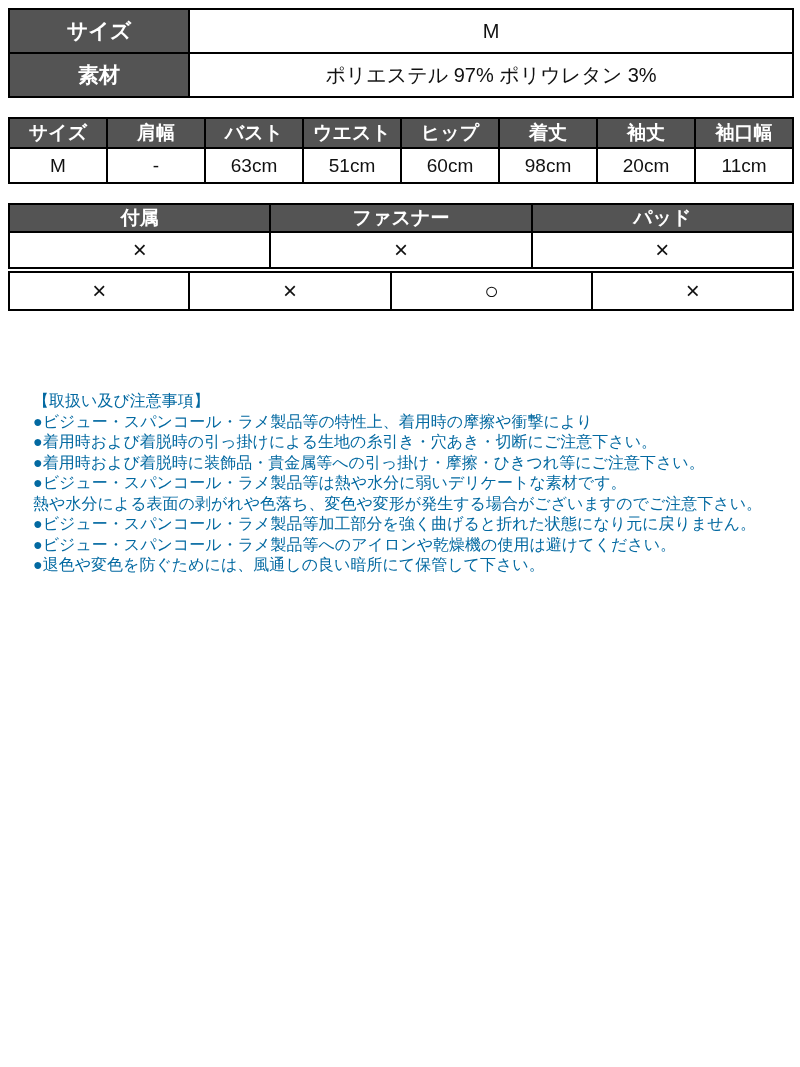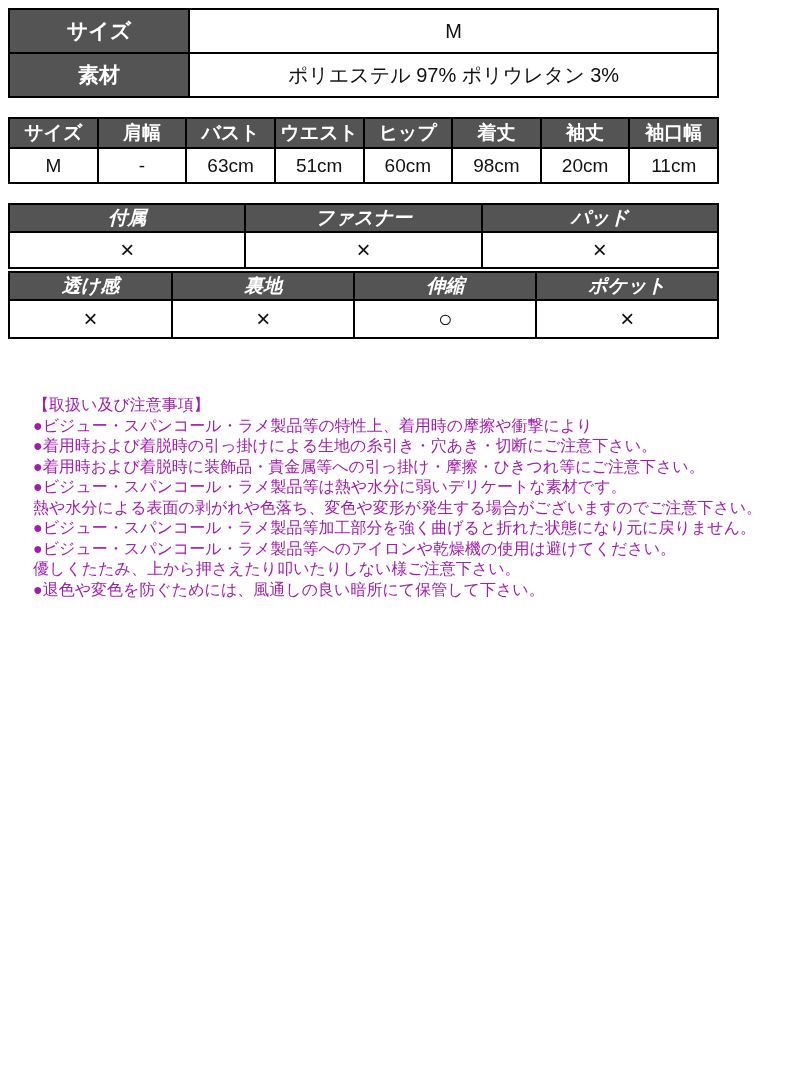--- a/index.html
+++ b/index.html
@@ -12,21 +12,21 @@
   html,body{margin:0;padding:0;}
   body{
     width:800px;height:1067px;
     background:#ffffff;
     font-family:"Liberation Sans","DejaVu Sans",sans-serif;
     color:var(--body-text);
   }
   .wrap{padding:8px 6px 0 8px;}
   table{
     border-collapse:collapse;
-    width:711px;
+    width:786px;
     table-layout:fixed;
   }
   th,td{
     border:2px solid var(--border);
     text-align:center;
     vertical-align:middle;
     padding:0 4px;
     overflow:hidden;
     white-space:nowrap;
   }
@@ -41,33 +41,33 @@
   .spec-table{margin-bottom:19px;}
   .spec-table th{width:180px;height:44px;font-size:21px;}
   .spec-table td{height:44px;font-size:20px;font-weight:normal;}
 
   
   .meas-table{margin-bottom:19px;}
   .meas-table th{height:30px;font-size:19px;}
   .meas-table td{height:35px;font-size:19px;}
 
   
-  .feat-table th{height:27px;font-size:19px;font-style:italic;}
+  .feat-table th{height:27px;font-size:19px;}
   .feat-table td{height:36px;font-size:22px;}
   .feat-table.row2{margin-top:2px;}
   .feat-table.row2 td{height:38px;}
   .feat-table .sym{font-size:24px;line-height:1;}
 
   
   .notes{
-    margin-top:56px;
+    margin-top:80px;
     padding-left:25px;
     font-size:16px;
     line-height:20.5px;
-    color:#a21caf;
+    color:#0369a1;
   }
   .notes .line{white-space:nowrap;}
 </style>
 </head>
 <body>
 
 <div class="wrap">
 
   <table class="spec-table">
     <colgroup>
@@ -127,41 +127,34 @@
     </table>
 
   <table class="feat-table row2">
     <colgroup>
         <col style="width:23%">
         <col style="width:25.7%">
         <col style="width:25.7%">
         <col>
       </colgroup>
     <tbody>
-        <tr>
-      <th>透け感</th>
-      <th>裏地</th>
-      <th>伸縮</th>
-      <th>ポケット</th>
-    </tr>
     <tr>
       <td class="sym">×</td>
       <td class="sym">×</td>
       <td class="sym">○</td>
       <td class="sym">×</td>
     </tr>
   </tbody>
     </table>
 
   <div class="notes">
     <div class="line">【取扱い及び注意事項】</div>
     <div class="line">●ビジュー・スパンコール・ラメ製品等の特性上、着用時の摩擦や衝撃により</div>
     <div class="line">●着用時および着脱時の引っ掛けによる生地の糸引き・穴あき・切断にご注意下さい。</div>
     <div class="line">●着用時および着脱時に装飾品・貴金属等への引っ掛け・摩擦・ひきつれ等にご注意下さい。</div>
     <div class="line">●ビジュー・スパンコール・ラメ製品等は熱や水分に弱いデリケートな素材です。</div>
     <div class="line">熱や水分による表面の剥がれや色落ち、変色や変形が発生する場合がございますのでご注意下さい。</div>
     <div class="line">●ビジュー・スパンコール・ラメ製品等加工部分を強く曲げると折れた状態になり元に戻りません。</div>
     <div class="line">●ビジュー・スパンコール・ラメ製品等へのアイロンや乾燥機の使用は避けてください。</div>
-    <div class="line">優しくたたみ、上から押さえたり叩いたりしない様ご注意下さい。</div>
     <div class="line">●退色や変色を防ぐためには、風通しの良い暗所にて保管して下さい。</div>
   </div>
 
 </div>
 
 </body></html>

